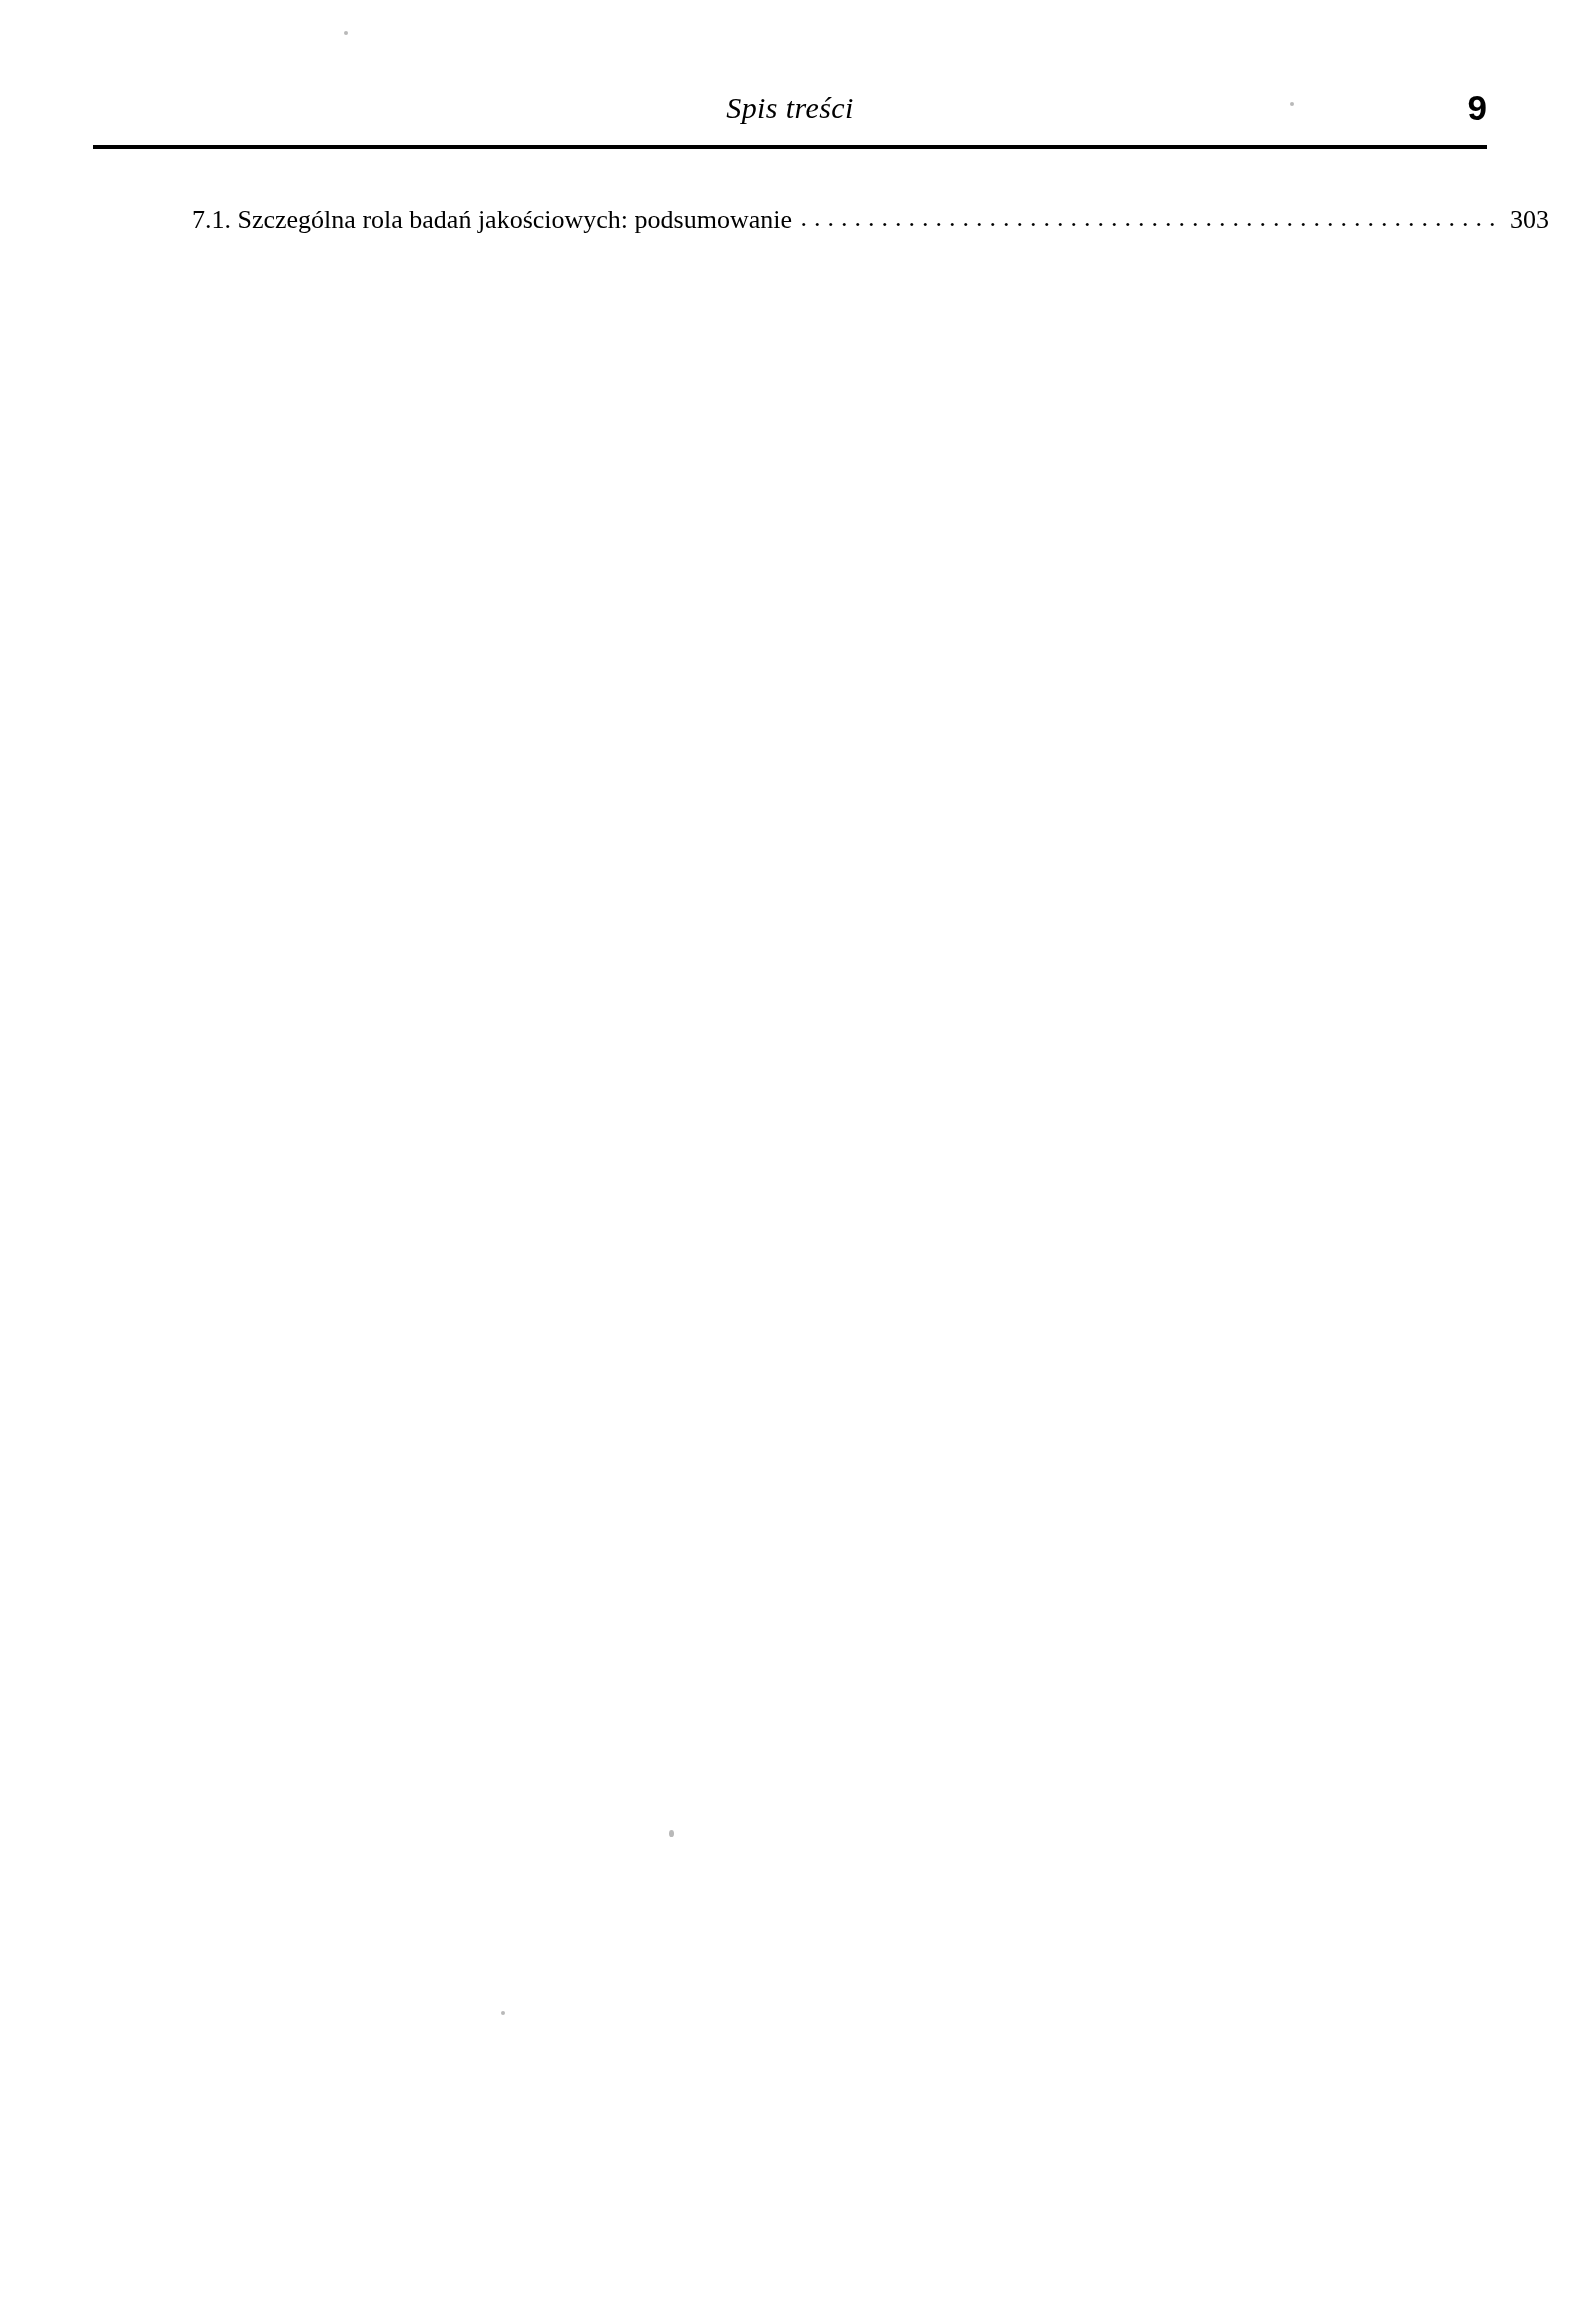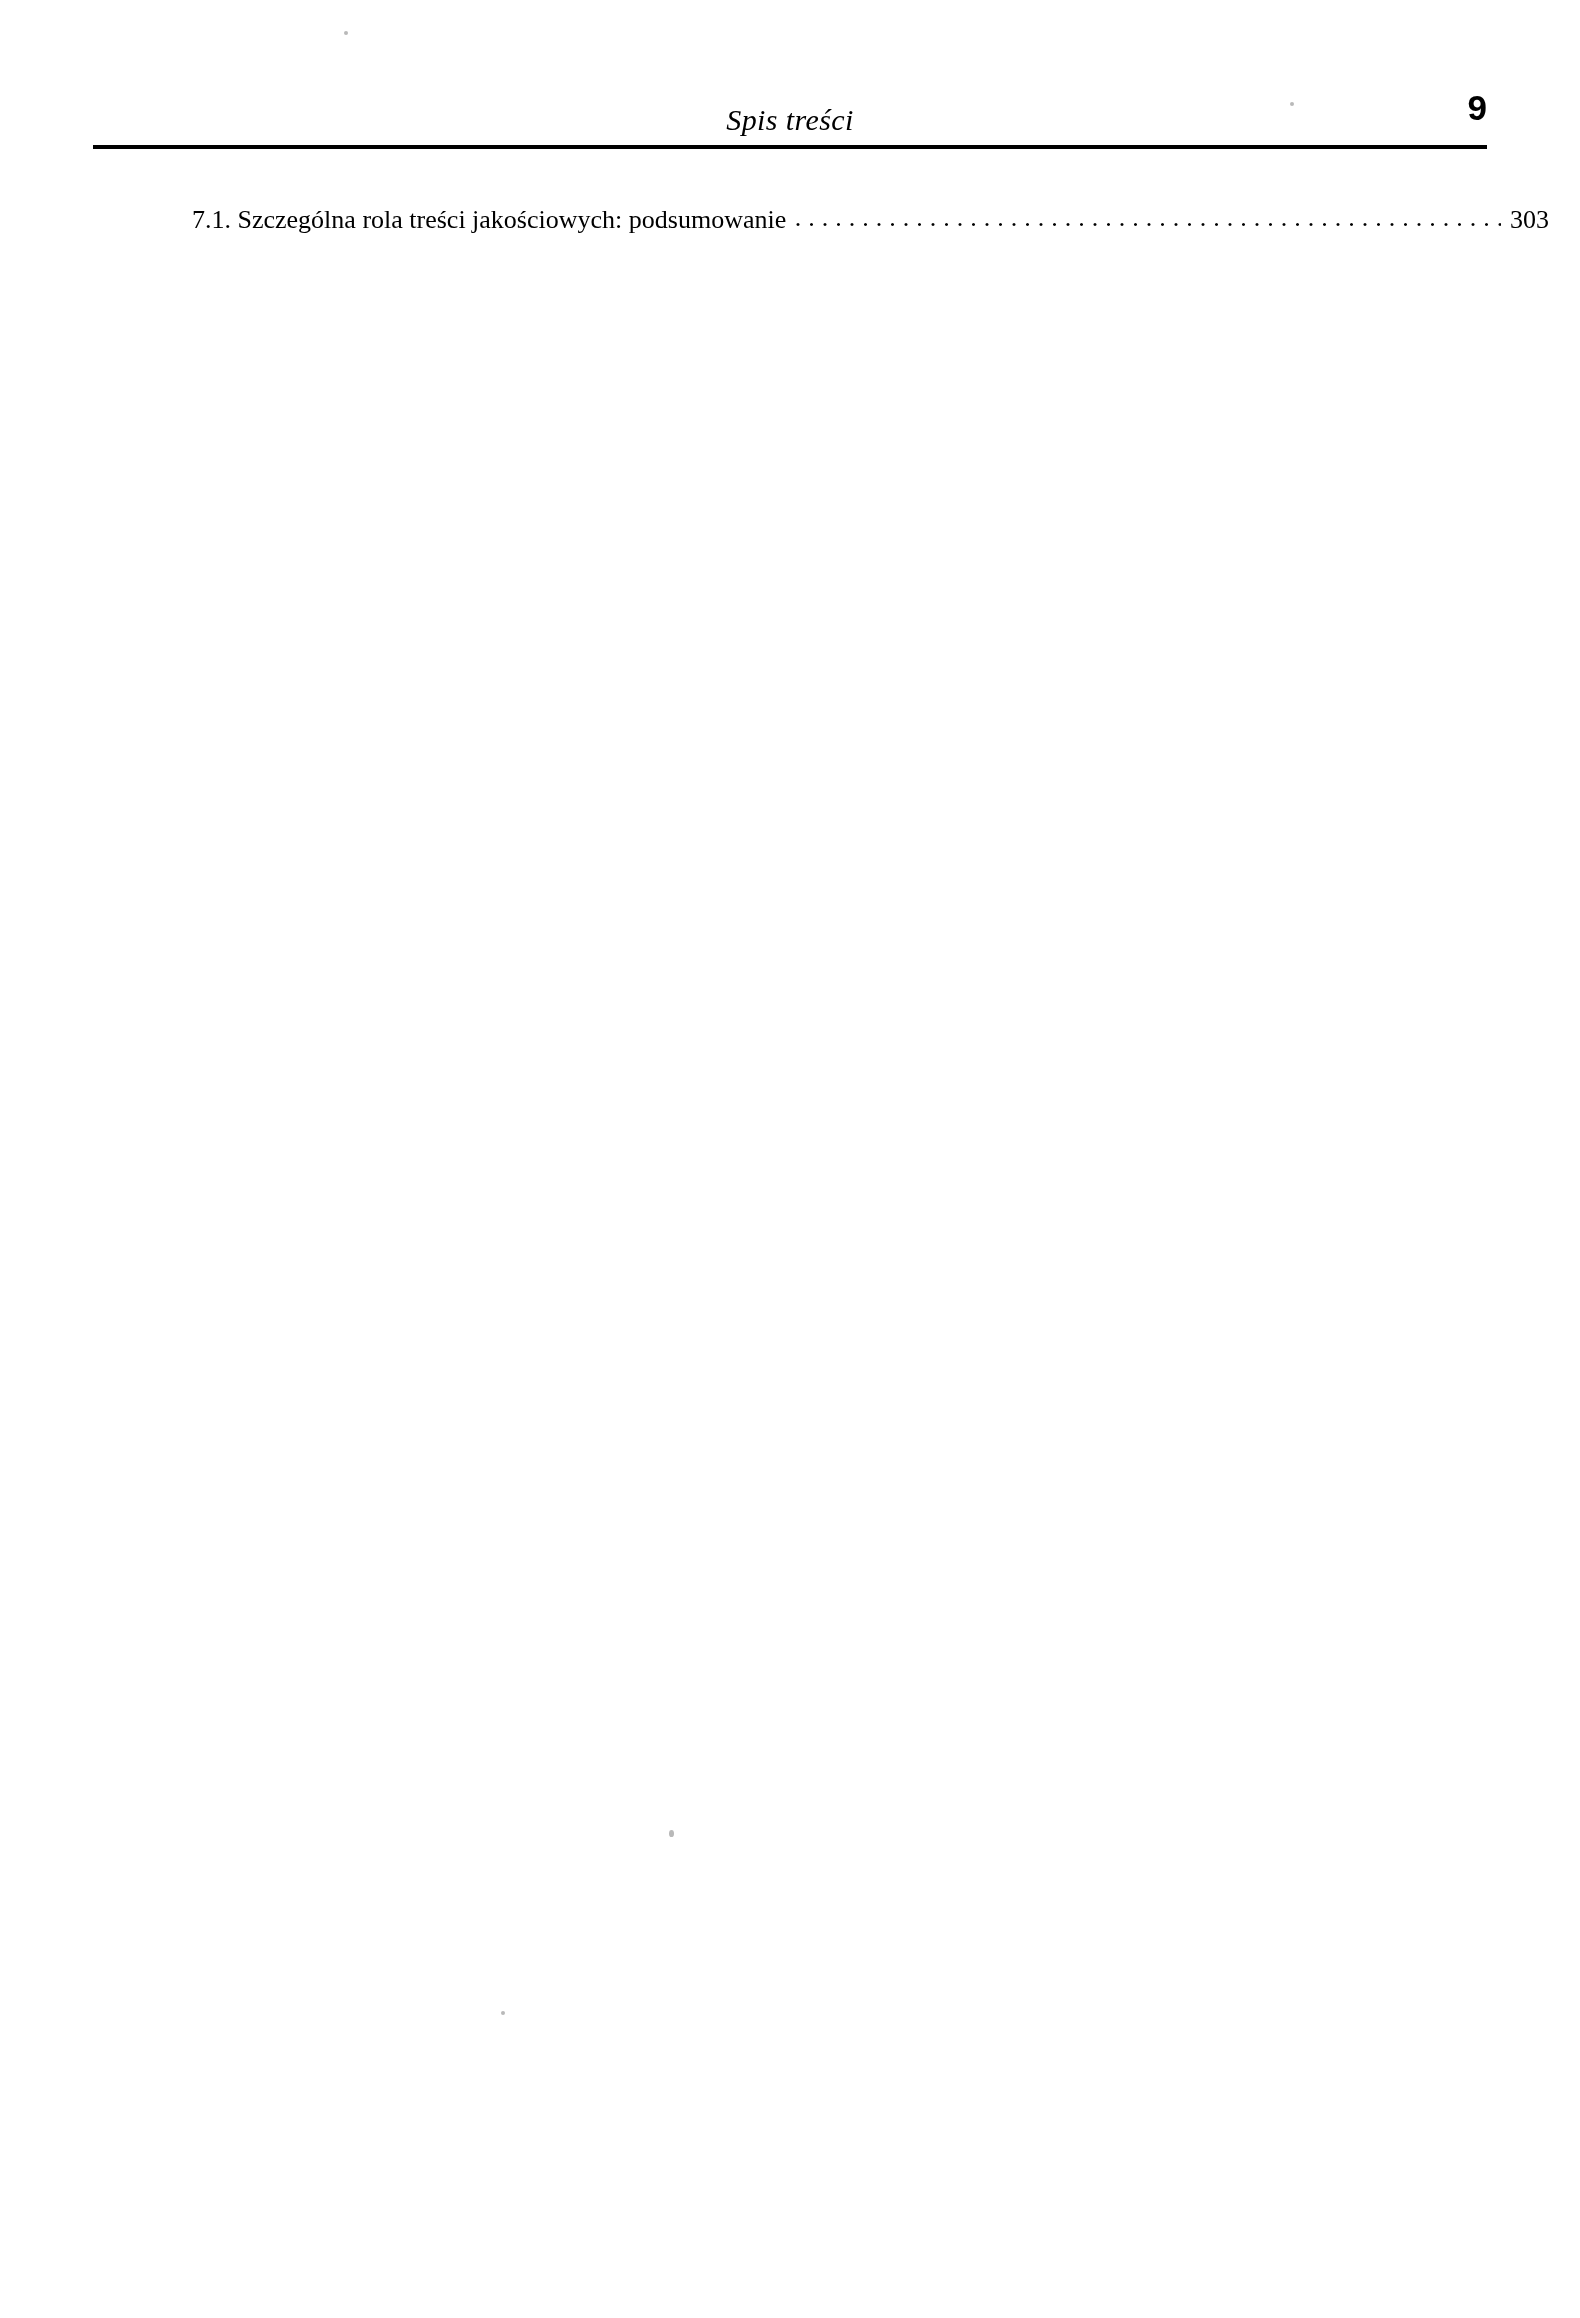--- a/index.html
+++ b/index.html
@@ -26,21 +26,21 @@
   .header {
     position: absolute;
     left: 93px;
     top: 91px;
     width: 1394px;
     height: 78px;
   }
   .header-title {
     position: absolute;
     left: 0;
-    top: 12px;
+    top: 0;
     width: 1394px;
     text-align: center;
     font-style: italic;
     font-size: 30px;
     letter-spacing: 0.4px;
   }
   .header-page-number {
     position: absolute;
     right: 0;
     top: -3.5px;
@@ -117,21 +117,21 @@
 
   <div class="header">
     <div class="header-title">Spis treści</div>
     <div class="header-page-number">9</div>
     <div class="header-rule"></div>
   </div>
 
   <div class="toc" id="toc-list">
       <div class="row lvl-sub">
         <span class="num">7.1. </span>
-        <span class="label">Szczególna rola treści jakościowych: podsumowanie</span>
+        <span class="label">Szczególna rola badań jakościowych: podsumowanie</span>
         <span class="leader">..........................................................................................</span>
         <span class="page">303</span>
       </div>
     </div>
 
   <div class="speck" style="left:669px; top:1830px;"></div>
   <div class="speck" style="left:344px; top:31px; width:4.3px; height:4.3px;"></div>
   <div class="speck" style="left:501px; top:2011px; width:4.3px; height:4.3px;"></div>
   <div class="speck" style="left:1290px; top:102px; width:4.3px; height:4.3px;"></div>
 

